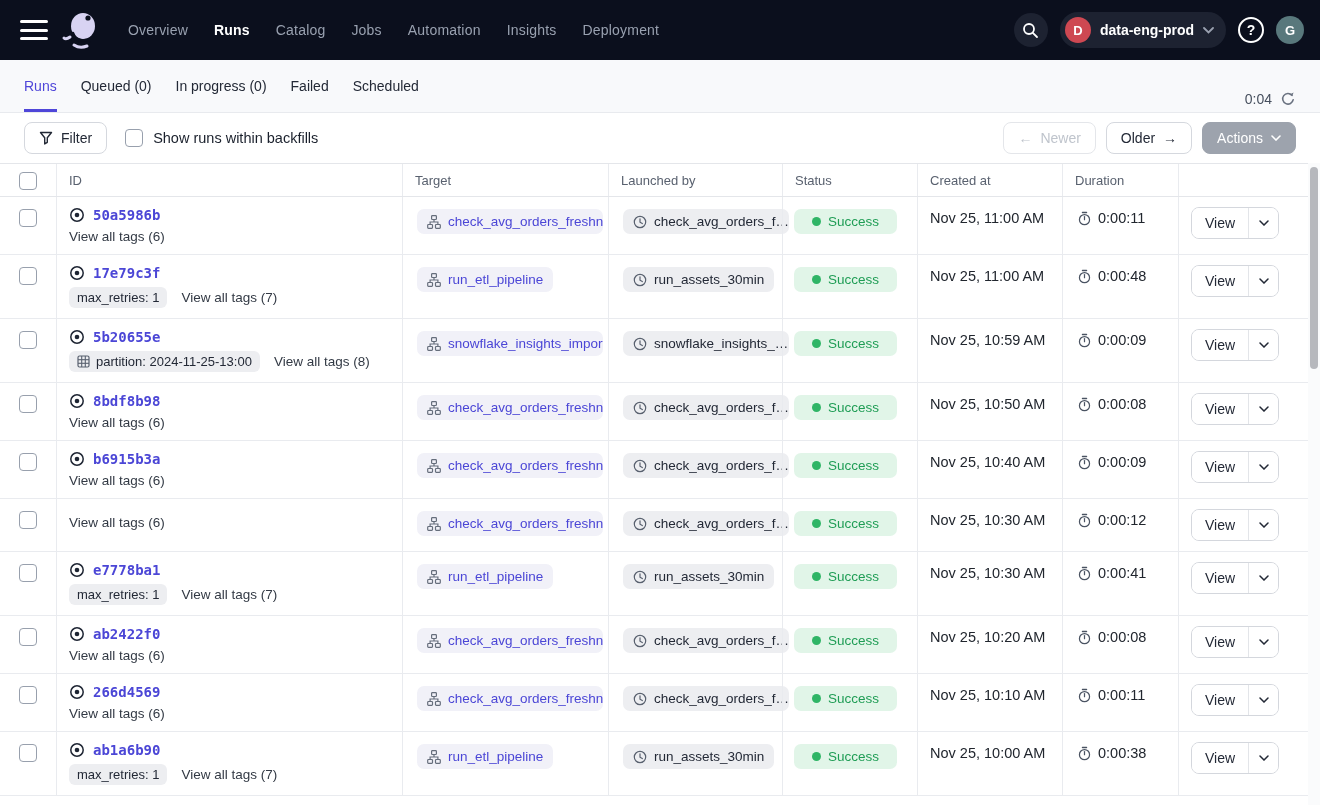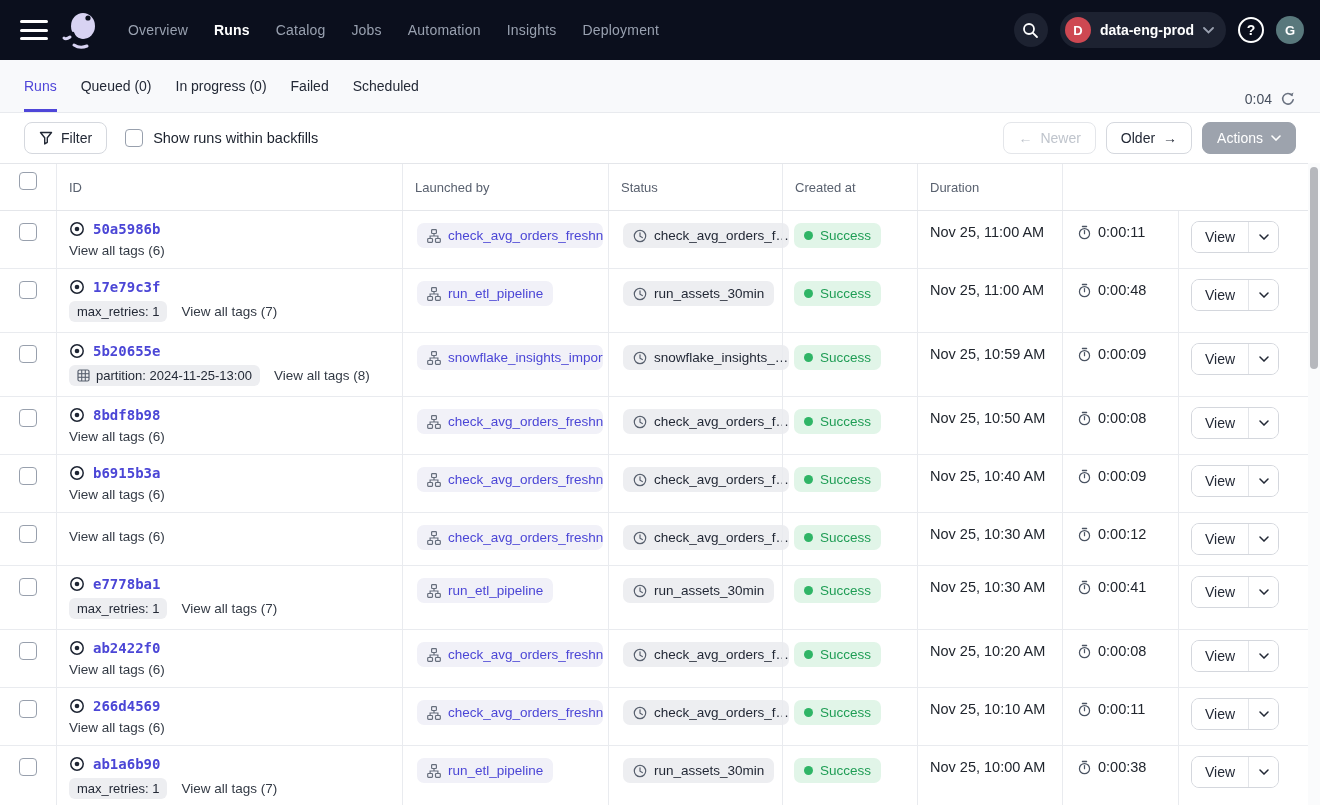--- a/index.html
+++ b/index.html
@@ -36,38 +36,38 @@
   .checkbox { width:18px; height:18px; border:1.5px solid #98a0ad; border-radius:4px; background:#fff; cursor:pointer; flex:0 0 auto; }
   .backfill-wrap { display:flex; align-items:center; gap:10px; }
   .backfill-label { font-size:14.5px; color:#1a202c; }
   .toolbar-right { margin-left:auto; display:flex; align-items:center; gap:10px; }
   .btn.disabled { color:#bfc4cc; border-color:#e4e6ea; cursor:default; }
   .btn.primary-gray { background:#9da3ad; border-color:#9da3ad; color:#fff; }
   .arrow-glyph { font-size:14px; line-height:1; }
 
   
   .gridrow { display:grid; grid-template-columns:56px 346px 206px 174px 135px 145px 116px 1fr; }
-  .thead { border-top:1px solid #e4e6ea; border-bottom:1px solid #e4e6ea; height:48px; }
+  .thead { border-top:1px solid #e4e6ea; border-bottom:1px solid #e4e6ea; height:34px; }
   .th { display:flex; align-items:center; font-size:13px; color:#59616f; padding-left:12px; }
   .cell-border { border-left:1px solid #e9ebef; }
   .trow { border-bottom:1px solid #e9ebef; }
   .cell { padding-top:10px; padding-bottom:10px; }
   .col-check { display:flex; justify-content:center; padding-top:12px; }
   .col-id { padding-left:12px; }
   .id-line { display:flex; align-items:center; gap:8px; }
   .run-id { font-family:"DejaVu Sans Mono", monospace; font-size:14px; color:#4b46d6; text-decoration:none; cursor:pointer;font-weight:bold; }
   .tags-line { display:flex; align-items:center; gap:14px; margin-top:6px; }
   .tag-pill { display:inline-flex; align-items:center; gap:6px; background:#edeef1; border-radius:6px; padding:3px 8px; font-size:13px; color:#232936; }
   .view-all { font-size:13.5px; color:#333a45; cursor:pointer; }
   .col-target, .col-launched { padding-left:14px; padding-top:12px; }
   .pill { display:inline-flex; align-items:center; gap:7px; border-radius:7px; padding:5px 10px; font-size:13.5px; white-space:nowrap; max-width:186px; overflow:hidden; cursor:pointer; }
   .target-pill { background:#f1f1f8; color:#4b46d6; }
   .launched-pill { background:#edeef1; color:#232936; max-width:166px; }
   .col-status { padding-left:11px; padding-top:12px; }
-  .status-pill { display:inline-flex; align-items:center; gap:7px; background:#e1f5e8; border-radius:7px; padding:5px 10px; font-size:13.5px; color:#1f9d55; font-weight:500; }
+  .status-pill { display:inline-flex; align-items:center; gap:7px; background:#e1f5e8; border-radius:7px; padding:5px 18px; font-size:13.5px; color:#1f9d55; font-weight:500; }
   .status-dot { width:9px; height:9px; border-radius:50%; background:#2fb566; }
   .col-created { padding-left:12px; padding-top:13px; font-size:14.5px; color:#21262e; }
   .col-duration { padding-left:14px; padding-top:13px; display:flex; align-items:flex-start; gap:6px; font-size:14.5px; color:#21262e; }
   .col-duration svg { margin-top:1px; }
   .col-actions { padding-left:12px; padding-top:10px; }
   .view-split { display:inline-flex; height:32px; border:1px solid #d4d7dd; border-radius:8px; overflow:hidden; background:#fff; }
   .view-btn { border:none; background:#fff; font-size:14px; color:#232936; padding:0 13px; cursor:pointer; font-family:inherit; }
   .view-caret { border:none; background:#fff; border-left:1px solid #e3e5e9; width:30px; display:flex; align-items:center; justify-content:center; cursor:pointer; }
 
   
@@ -184,20 +184,21 @@
         </span>
       </button>
     </div>
   </div>
 
   <div class="gridrow thead">
     <div class="col-check" style="padding-top:8px;">
       <span class="checkbox"></span>
     </div>
     <div class="th cell-border">ID</div>
+    <div class="th cell-border">Target</div>
     <div class="th cell-border">Launched by</div>
     <div class="th cell-border">Status</div>
     <div class="th cell-border">Created at</div>
     <div class="th cell-border">Duration</div>
     <div class="th cell-border"></div>
   </div>
 
   <div>
     <div class="gridrow trow">
       <div class="cell col-check">

